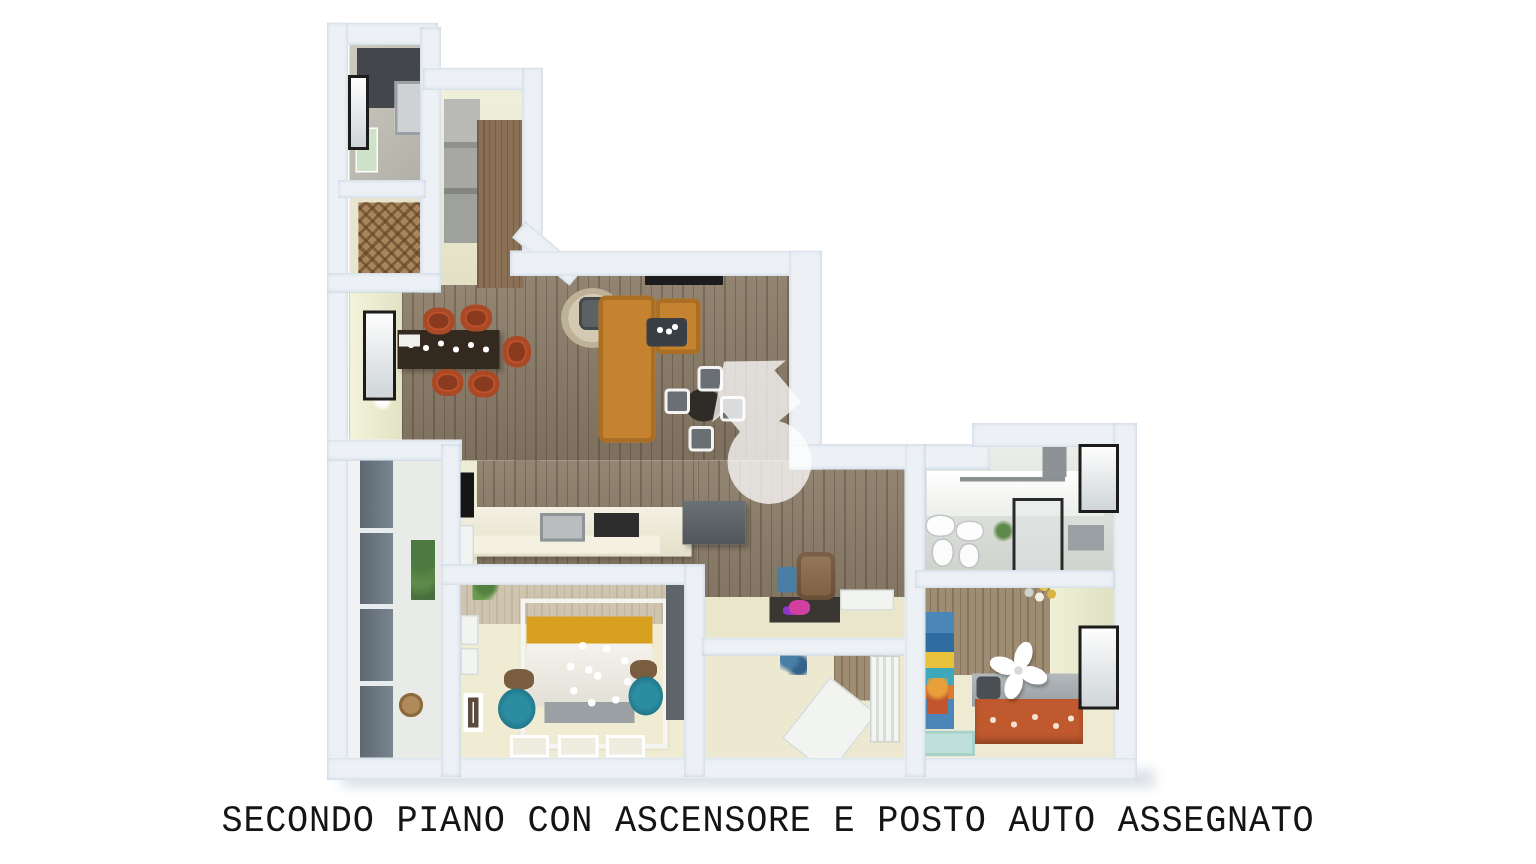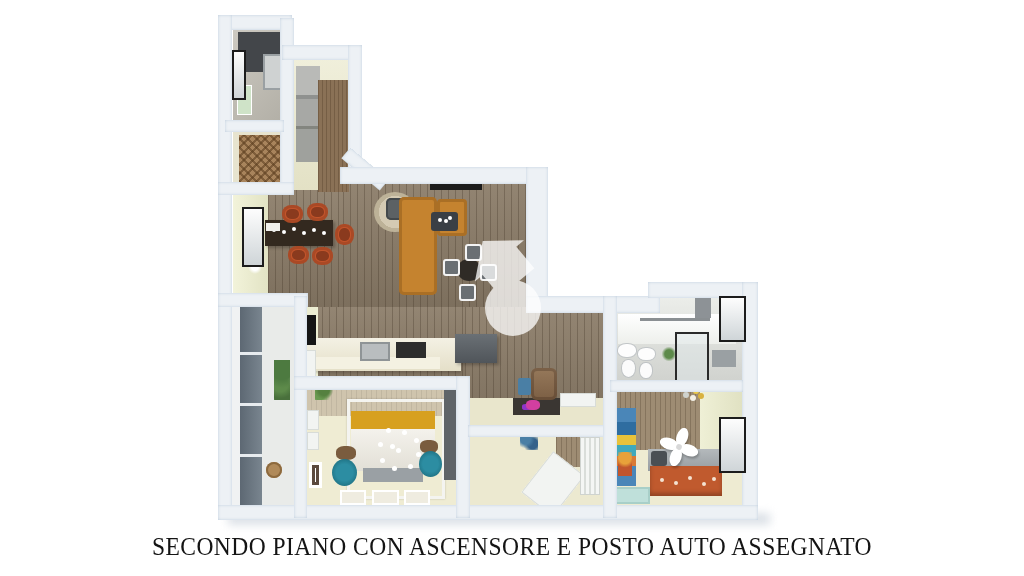--- a/index.html
+++ b/index.html
@@ -6,21 +6,21 @@
     --wall:#edf1f5; --wall-edge:#d3dde6; --wood:#8b7c68; --wood-dark:#6e614f;
     --cream-floor:#ebe8cd; --cream-wall:#eceed2; --accent-beige:#cfc4ad;
     --accent-wood-wall:#9e8c73; --sofa-orange:#c5832f; --chair-orange:#c2542b;
     --chair-seat:#8a3a1e; --table-dark:#33291f; --mustard:#d7a01f; --teal:#20788c;
     --bed2-orange:#c05a2e; --glass-door:#65707b; --bath-floor:#d6d8d4;
     --dark-gray:#54595d; --black:#1c1c1c; --white:#ffffff; --caption-color:#141414;
     --background:#ffffff;
   }
   html,body{margin:0;padding:0;background:var(--background);}
   #stage{position:relative;width:1024px;height:576px;overflow:hidden;background:var(--background);
-         font-family:Liberation Serif, serif;}
+         font-family:Liberation Mono, monospace;}
   .a{position:absolute;}
   .wall{position:absolute;background:var(--wall);box-shadow:inset 0 0 3px rgba(150,175,200,.55);}
   .wood{background-color:var(--wood);
     background-image:repeating-linear-gradient(90deg,rgba(55,42,28,.28) 0 1px,rgba(0,0,0,0) 1px 7px),
       linear-gradient(180deg,rgba(255,255,255,.07),rgba(0,0,0,.10));}
   .accent-beige-tex{background-color:var(--accent-beige);
     background-image:repeating-linear-gradient(90deg,rgba(0,0,0,.07) 0 1px,transparent 1px 5px);}
   .accent-wood{background-color:var(--accent-wood-wall);
     background-image:repeating-linear-gradient(90deg,rgba(60,45,28,.25) 0 1px,transparent 1px 5px);}
   .basket{background-color:#a8845c;

